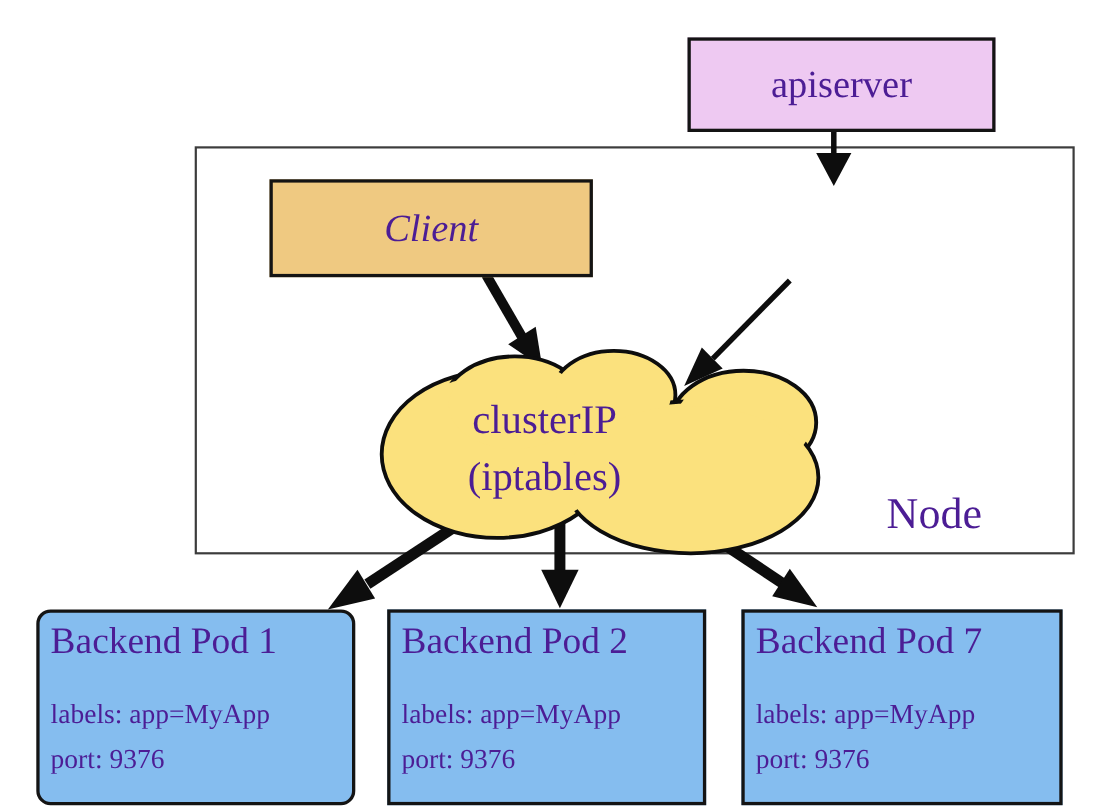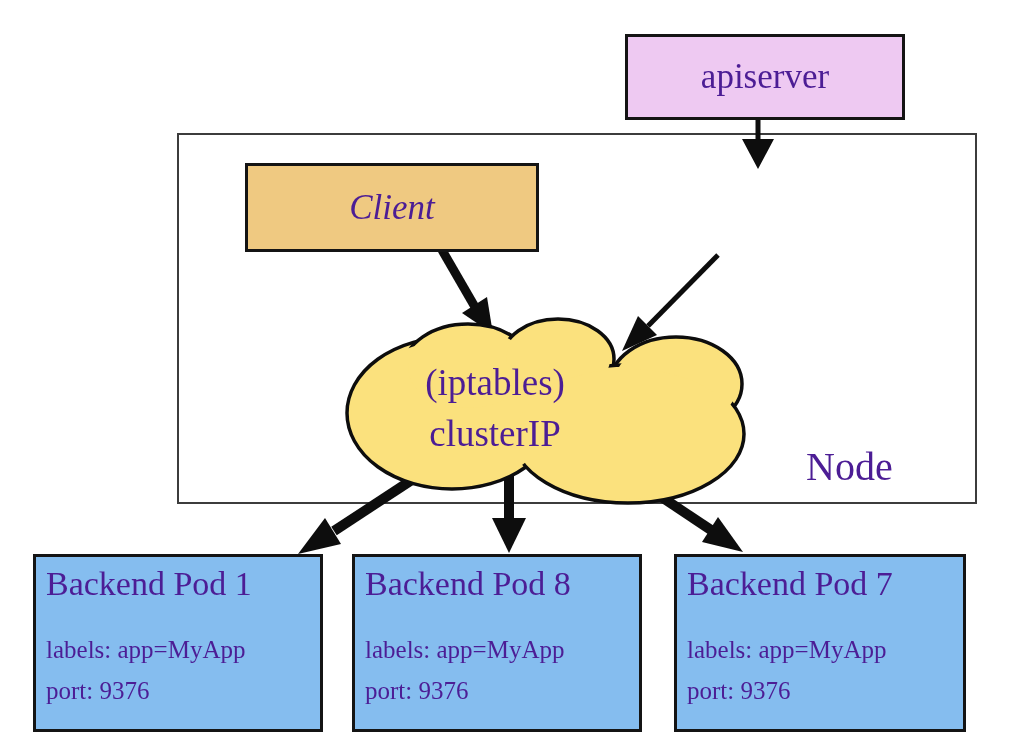--- a/index.html
+++ b/index.html
@@ -42,21 +42,21 @@
   }
   .pod{
     position:absolute;
     box-sizing:border-box;
     width:290px;height:178px;
     top:533px;
     background:var(--pod-fill,#85bdef);
     border:3px solid #141414;
     padding:3px 10px;
   }
-  .pod-1{left:33px;}
+  .pod-1{left:33px;border-radius:13px;}
   .pod-2{left:352px;}
   .pod-3{left:674px;width:292px;}
   .pod-title{font-size:34px;line-height:47px;margin-bottom:22px;white-space:nowrap;}
   .pod-line{font-size:25px;line-height:41px;white-space:nowrap;}
 </style>
 </head>
 <body>
 
 <div class="canvas">
 
@@ -111,34 +111,34 @@
   <div class="box apiserver">
     <span>apiserver</span>
   </div>
 
   <div class="box client">
     <span>Client</span>
   </div>
 
 
   <div class="cloud-text">
+    <div>clusterIP</div>
     <div>(iptables)</div>
-    <div>clusterIP</div>
   </div>
 
   <div class="node-label">Node</div>
 
   <div class="pod pod-1">
     <div class="pod-title">Backend Pod 1</div>
     <div class="pod-line">labels: app=MyApp</div>
     <div class="pod-line">port: 9376</div>
   </div>
 
   <div class="pod pod-2">
-    <div class="pod-title">Backend Pod 8</div>
+    <div class="pod-title">Backend Pod 2</div>
     <div class="pod-line">labels: app=MyApp</div>
     <div class="pod-line">port: 9376</div>
   </div>
 
   <div class="pod pod-3">
     <div class="pod-title">Backend Pod 7</div>
     <div class="pod-line">labels: app=MyApp</div>
     <div class="pod-line">port: 9376</div>
   </div>
 

